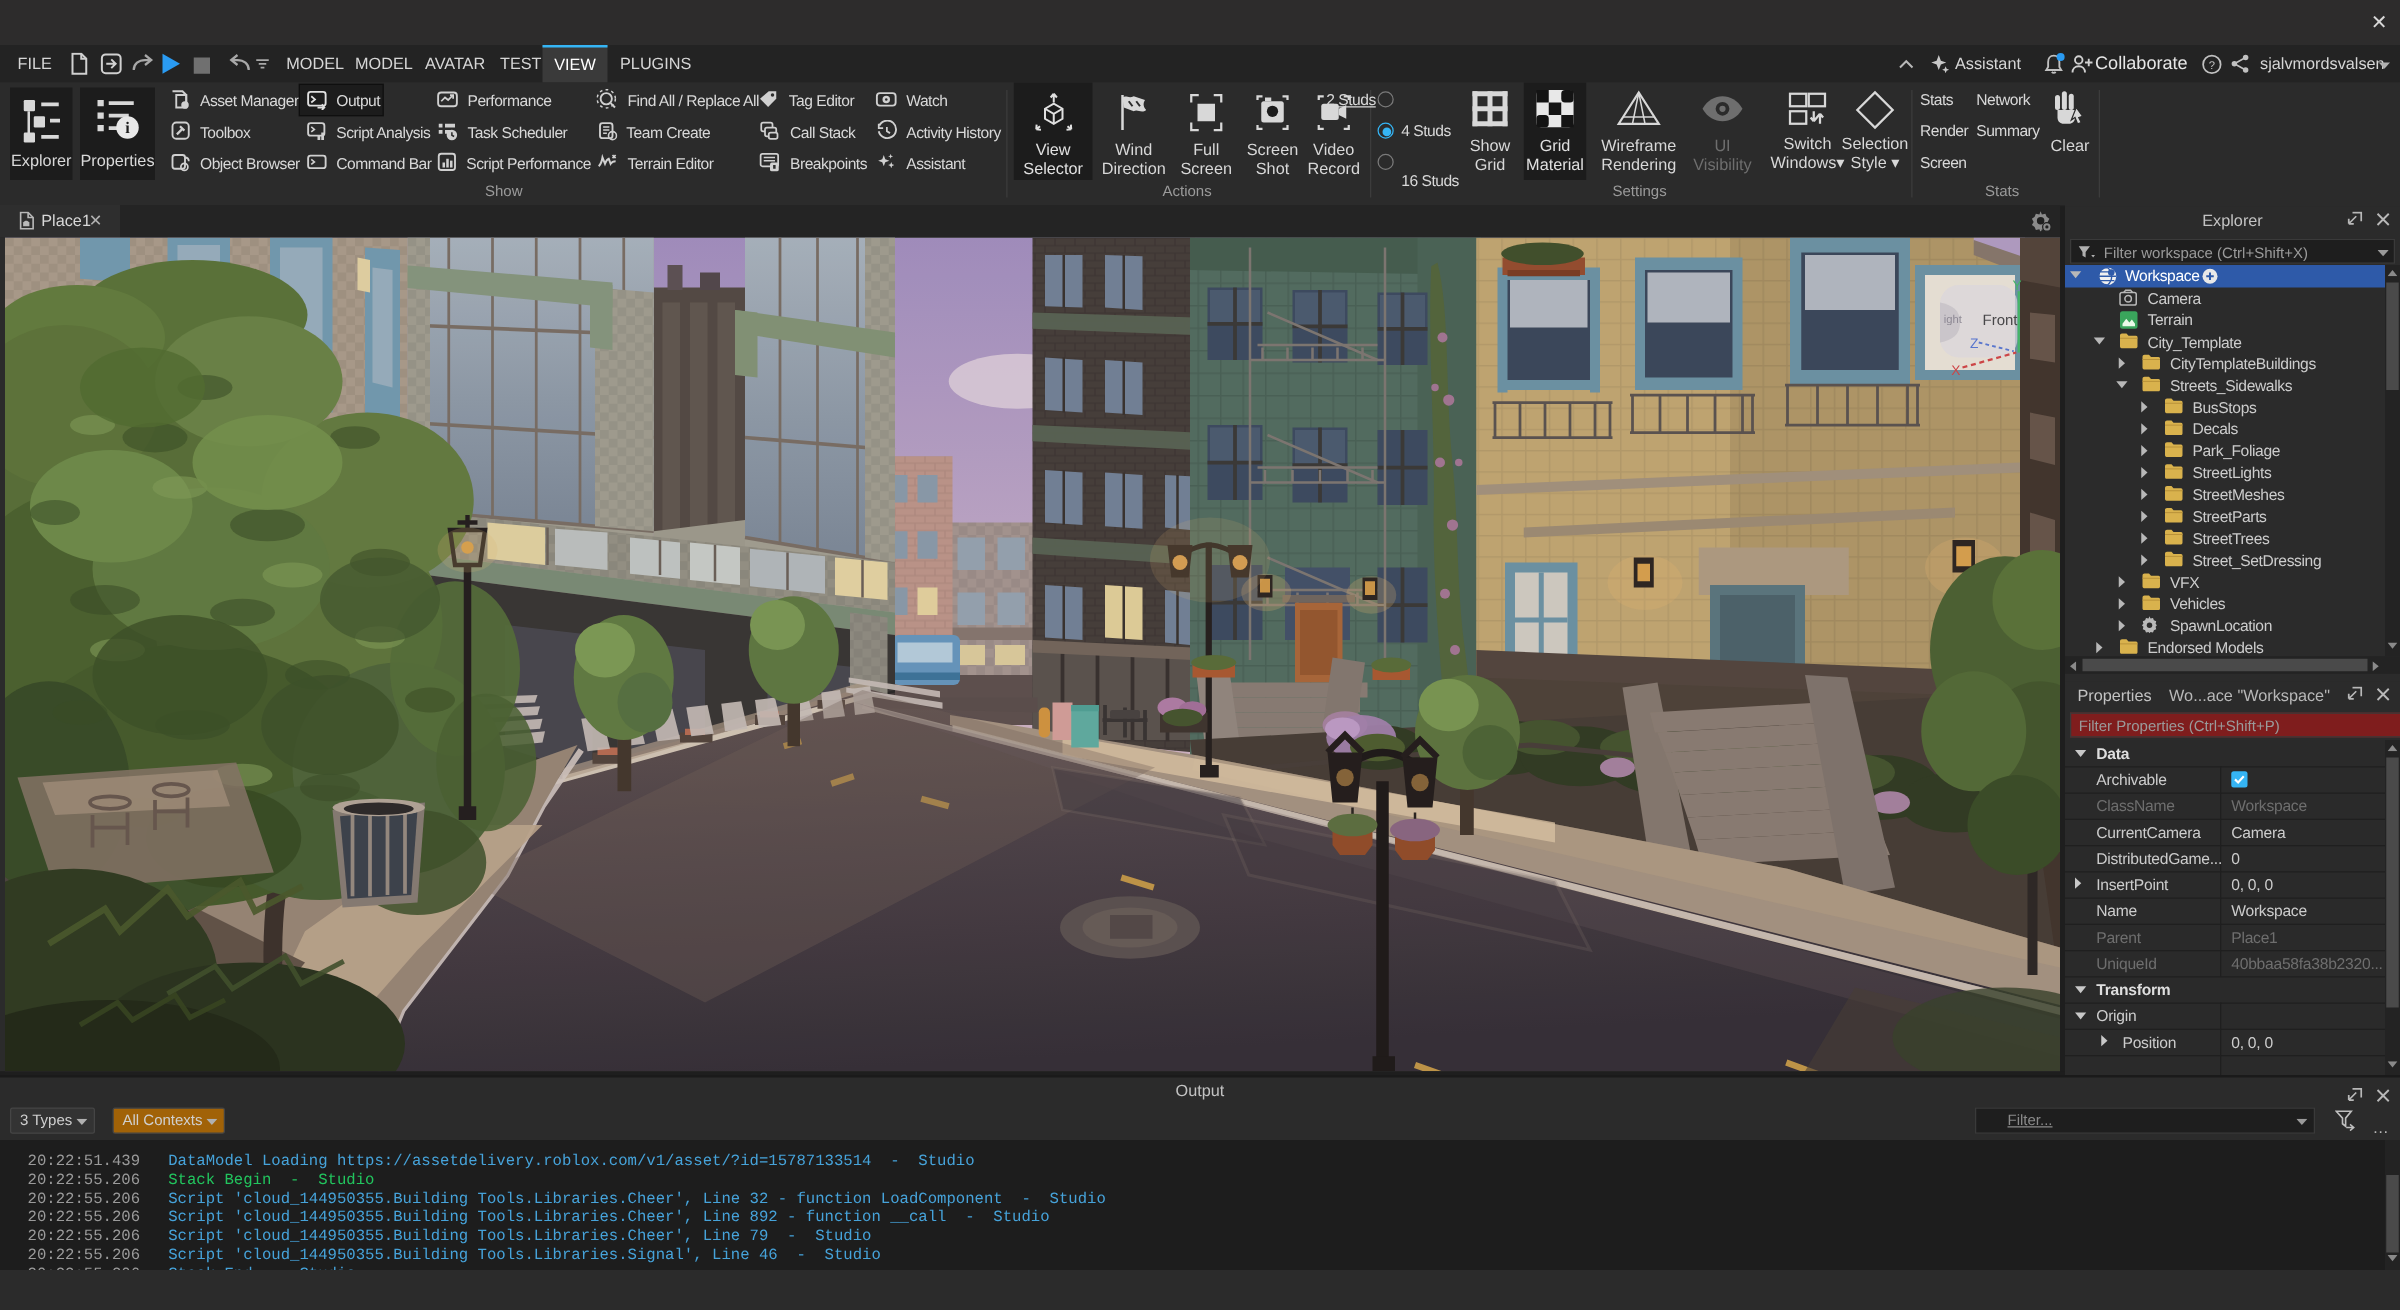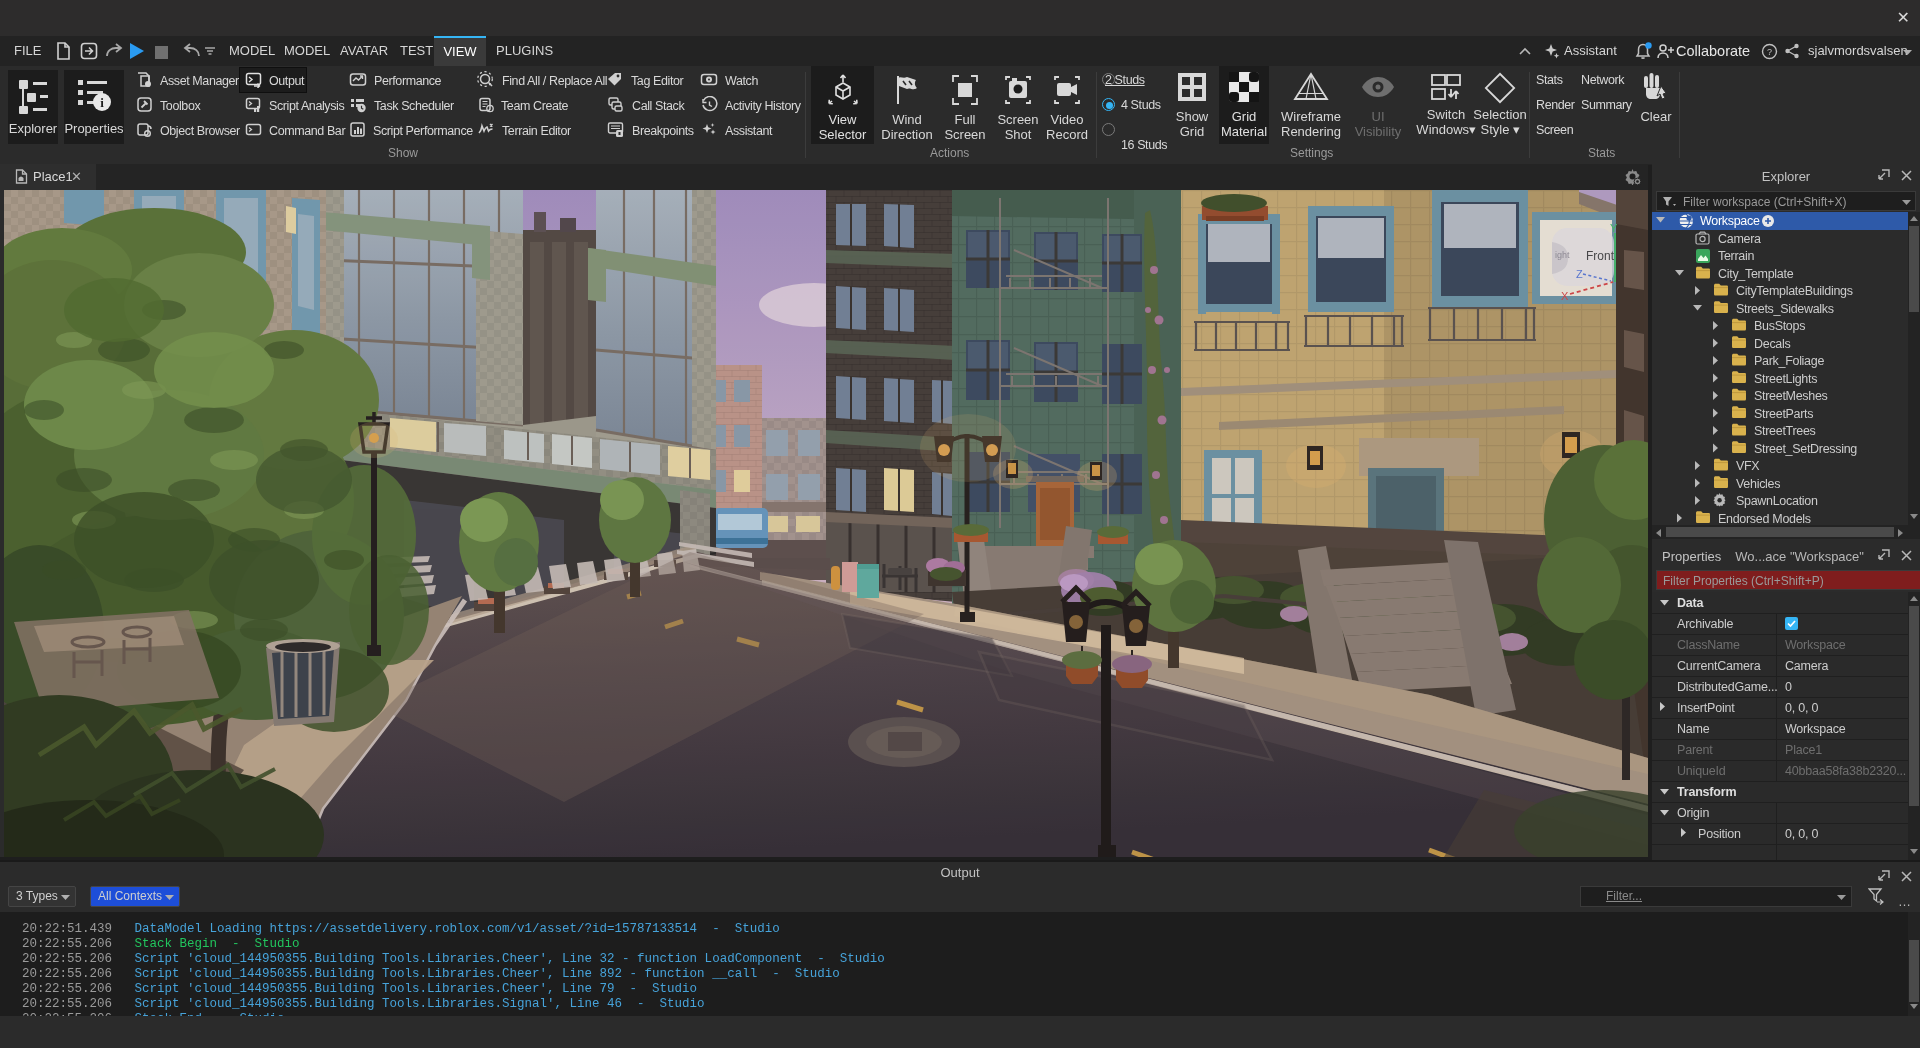--- a/index.html
+++ b/index.html
@@ -275,21 +275,21 @@
         </g>
         <rect x="7" y="11" width="14" height="13" rx="2" fill="#d8d8d8"></rect>
         <path d="M21 15l6-3v11l-6-3z" fill="#d8d8d8"></path>
       </svg>
     <div style="line-height:15px;margin-top:1px;">Video<br>Record</div>
   </div>
   <div class="grouplabel" style="left:930px;">Actions</div>
   <div class="sep" style="left:1096px;"></div>
 
   <div class="abs" style="left:1102px;top:7px;width:13px;height:13px;border:1.5px solid #7a7a7a;border-radius:50%;"></div>
-  <div class="smallrow" style="left:1105px;top:5px;text-decoration:underline;">2 Studs</div>
+  <div class="smallrow" style="left:1061px;top:5px;text-decoration:underline;">2 Studs</div>
   <div class="abs" style="left:1102px;top:32px;width:13px;height:13px;border:1.5px solid #35b5f5;border-radius:50%;"></div>
   <div class="abs" style="left:1106px;top:36px;width:7px;height:7px;background:#35b5f5;border-radius:50%;"></div>
   <div class="smallrow" style="left:1121px;top:30px;">4 Studs</div>
   <div class="abs" style="left:1102px;top:57px;width:13px;height:13px;border:1.5px solid #7a7a7a;border-radius:50%;"></div>
   <div class="smallrow" style="left:1121px;top:70px;">16 Studs</div>
   <div class="abs" style="left:1168px;top:0px;width:48px;height:78px;color:#d8d8d8;font-size:13px;text-align:center;">
     <svg style="margin-top:6px;" width="30" height="30" viewBox="0 0 30 30">
         <g fill="#d8d8d8">
           <rect x="1" y="1" width="28" height="4"></rect>
           <rect x="1" y="13" width="28" height="4"></rect>
@@ -1194,21 +1194,21 @@
         </svg>
     </span>
   </div>
   <div style="position:relative;height:28px;">
     <div class="abs" style="left:8px;top:2px;width:68px;height:21px;background:#333333;border:1px solid #454545;border-radius:2px;color:#cfcfcf;font-size:12px;line-height:19px;">
       <span style="margin-left:7px;">3 Types</span>
       <svg class="abs" style="right:5px;top:8px;" width="9" height="6" viewBox="0 0 9 6">
           <path d="M0 0l4.5 5L9 0z" fill="#b0b0b0"></path>
         </svg>
     </div>
-    <div class="abs" style="left:90px;top:2px;width:90px;height:21px;background:#1d4ed8;border:1px solid #454545;border-radius:2px;color:#cfcfcf;font-size:12px;line-height:19px;">
+    <div class="abs" style="left:90px;top:2px;width:90px;height:21px;background:#a16207;border:1px solid #454545;border-radius:2px;color:#cfcfcf;font-size:12px;line-height:19px;">
       <span style="margin-left:7px;">All Contexts</span>
       <svg class="abs" style="right:5px;top:8px;" width="9" height="6" viewBox="0 0 9 6">
           <path d="M0 0l4.5 5L9 0z" fill="#b0b0b0"></path>
         </svg>
     </div>
     <div class="abs" style="left:1580px;top:2px;width:272px;height:21px;background:#1e1e1e;border:1px solid #3a3a3a;color:#8a8a8a;font-size:12px;line-height:19px;">
       <span style="margin-left:25px;text-decoration:underline;">Filter...</span>
       <svg class="abs" style="right:5px;top:8px;" width="9" height="6" viewBox="0 0 9 6">
           <path d="M0 0l4.5 5L9 0z" fill="#9a9a9a"></path>
         </svg>

